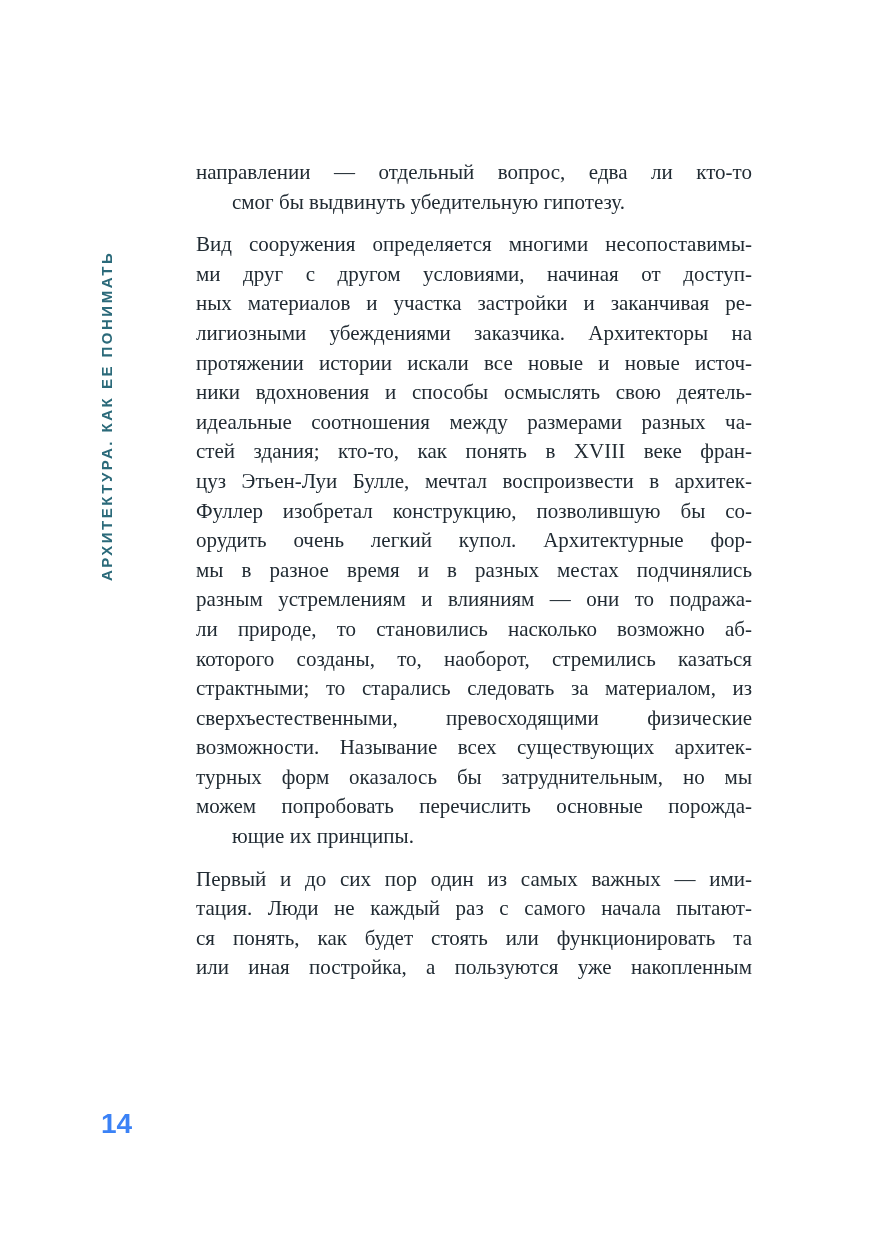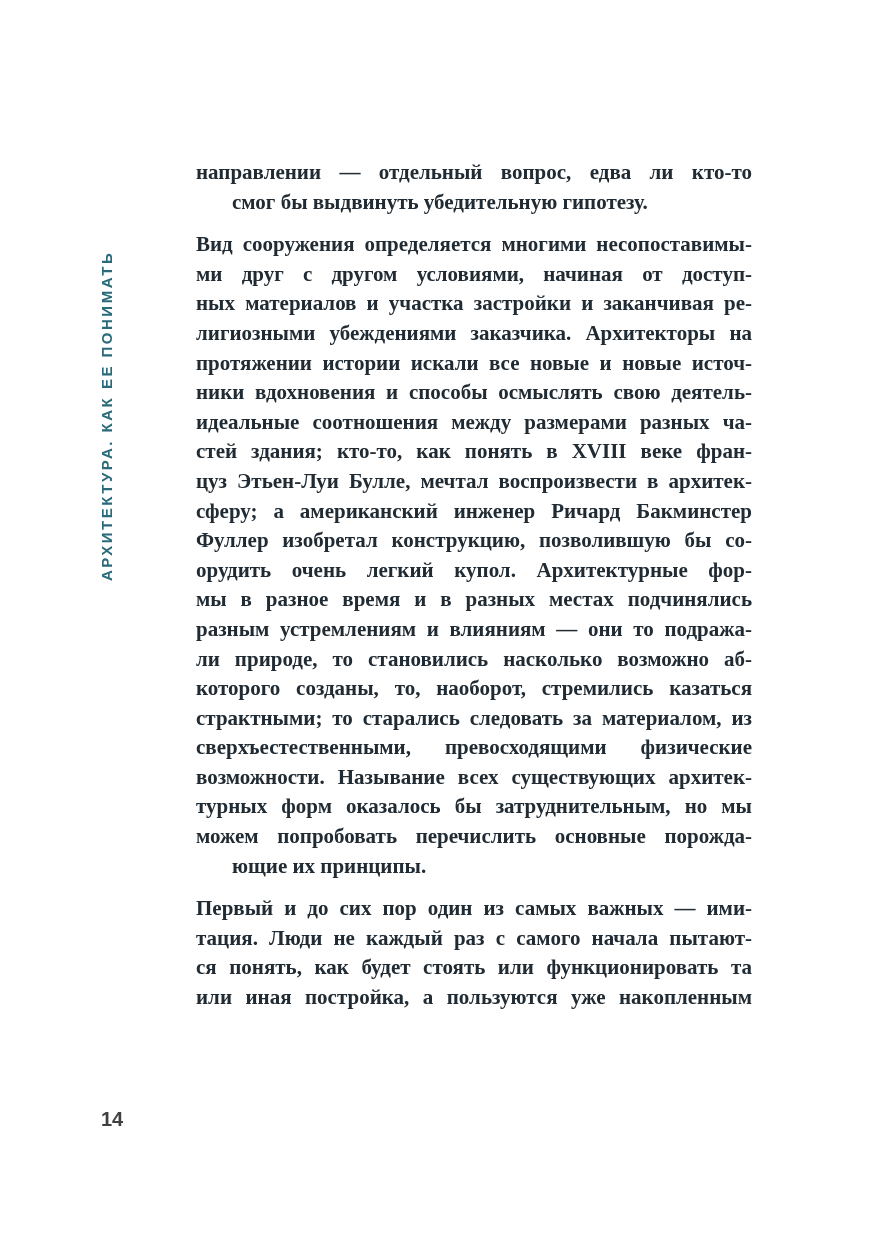--- a/index.html
+++ b/index.html
@@ -40,34 +40,33 @@
     line-height: 29.6px;
     color: #212b33;
   }
   .para {
     margin: 0 0 13px 0;
   }
   .line {
     text-align: justify;
     text-align-last: justify;
     white-space: normal;
-    font-weight: bold;
   }
   .line.last {
     text-align-last: left;
     margin-left: 36px;
   }
   .page-number {
     position: absolute;
     left: 101px;
     top: 1108px;
     font-family: "Liberation Sans", sans-serif;
     font-weight: bold;
-    font-size: 20px;
-    color: #404040;
+    font-size: 28px;
+    color: #3b82f6;
   }
 </style>
 </head>
 <body>
 
 <div class="page">
 
   <div class="vtitle">АРХИТЕКТУРА. КАК ЕЕ ПОНИМАТЬ</div>
 
   <div class="body-col">
@@ -78,21 +77,20 @@
       <div class="para">
         <div class="line">Вид сооружения определяется многими несопоставимы-</div>
         <div class="line">ми друг с другом условиями, начиная от доступ-</div>
         <div class="line">ных материалов и участка застройки и заканчивая ре-</div>
         <div class="line">лигиозными убеждениями заказчика. Архитекторы на</div>
         <div class="line">протяжении истории искали все новые и новые источ-</div>
         <div class="line">ники вдохновения и способы осмыслять свою деятель-</div>
         <div class="line">идеальные соотношения между размерами разных ча-</div>
         <div class="line">стей здания; кто-то, как понять в XVIII веке фран-</div>
         <div class="line">цуз Этьен-Луи Булле, мечтал воспроизвести в архитек-</div>
-        <div class="line">сферу; а американский инженер Ричард Бакминстер</div>
         <div class="line">Фуллер изобретал конструкцию, позволившую бы со-</div>
         <div class="line">орудить очень легкий купол. Архитектурные фор-</div>
         <div class="line">мы в разное время и в разных местах подчинялись</div>
         <div class="line">разным устремлениям и влияниям — они то подража-</div>
         <div class="line">ли природе, то становились насколько возможно аб-</div>
         <div class="line">которого созданы, то, наоборот, стремились казаться</div>
         <div class="line">страктными; то старались следовать за материалом, из</div>
         <div class="line">сверхъестественными, превосходящими физические</div>
         <div class="line">возможности. Называние всех существующих архитек-</div>
         <div class="line">турных форм оказалось бы затруднительным, но мы</div>

